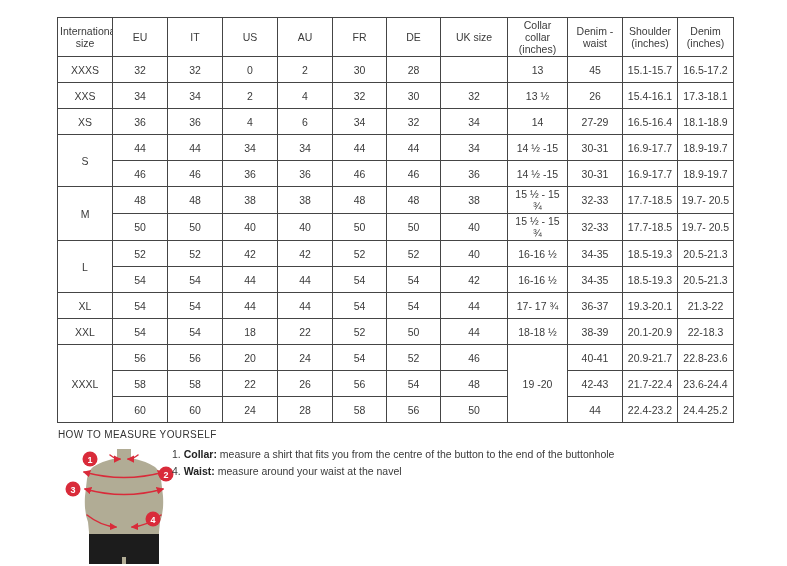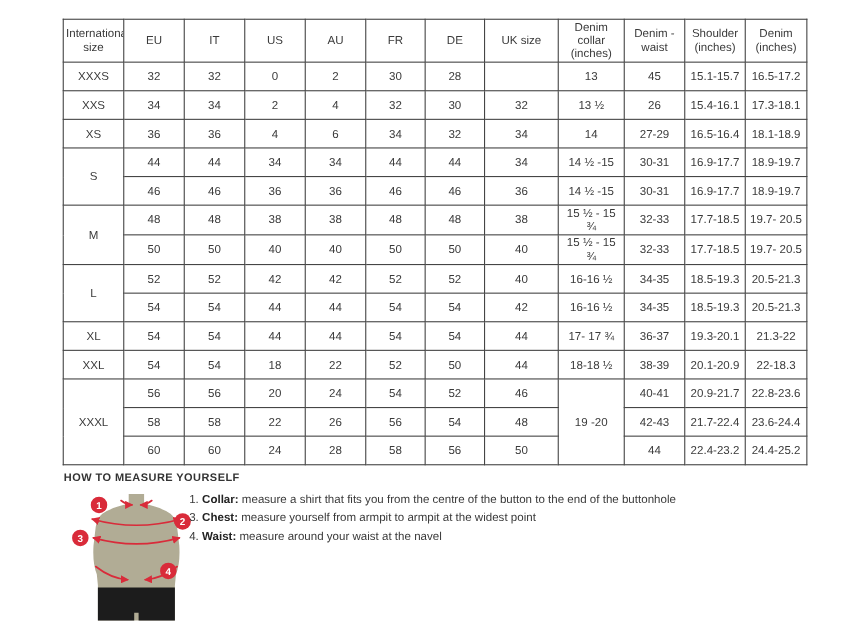--- a/index.html
+++ b/index.html
@@ -15,21 +15,21 @@
   .size-table th,.size-table td{
     border:1px solid #454545;text-align:center;vertical-align:middle;
     font-size:10.5px;font-weight:normal;color:#3a3a3a;padding:1px 2px;
     overflow:hidden;
   }
   .size-table thead th{height:34px;line-height:12px;}
   .size-table tbody td{height:23px;}
   
   .guide-title{
     position:absolute;left:58px;top:429px;margin:0;
-    font-size:10px;font-weight:bold;letter-spacing:.4px;color:#333333;
+    font-size:10px;font-weight:normal;letter-spacing:.4px;color:#333333;
   }
   .figure{position:absolute;left:58px;top:446px;width:120px;height:120px;}
   .instructions{
     position:absolute;left:172px;top:449px;margin:0;padding:0;list-style:none;
     font-size:10.5px;color:#3a3a3a;
   }
   .instructions li{margin-bottom:6px;line-height:11px;}
   .instructions b{color:#222222;}
 </style>
 </head>
@@ -53,21 +53,21 @@
   <thead>
       <tr>
         <th>International size</th>
         <th>EU</th>
         <th>IT</th>
         <th>US</th>
         <th>AU</th>
         <th>FR</th>
         <th>DE</th>
         <th>UK size</th>
-        <th>Denim collar (inches)</th>
+        <th>Collar collar (inches)</th>
         <th>Denim - waist</th>
         <th>Shoulder (inches)</th>
         <th>Denim (inches)</th>
       </tr>
     </thead>
   <tbody>
       <tr>
         <td>XXXS</td>
         <td>32</td>
         <td>32</td>
@@ -290,15 +290,14 @@
       <circle cx="15" cy="43" r="7.5" fill="#d92b3a"></circle>
       <text x="15" y="46.5" fill="#ffffff">3</text>
       <circle cx="95" cy="73" r="7.5" fill="#d92b3a"></circle>
       <text x="95" y="76.5" fill="#ffffff">4</text>
     </g>
   </svg>
 </div>
 
 <ol class="instructions">
     <li><span>1. </span><b>Collar:</b><span> measure a shirt that fits you from the centre of the button to the end of the buttonhole</span></li>
-    <li><span>3. </span><b>Chest:</b><span> measure yourself from armpit to armpit at the widest point</span></li>
     <li><span>4. </span><b>Waist:</b><span> measure around your waist at the navel</span></li>
   </ol>
 
 </body></html>

